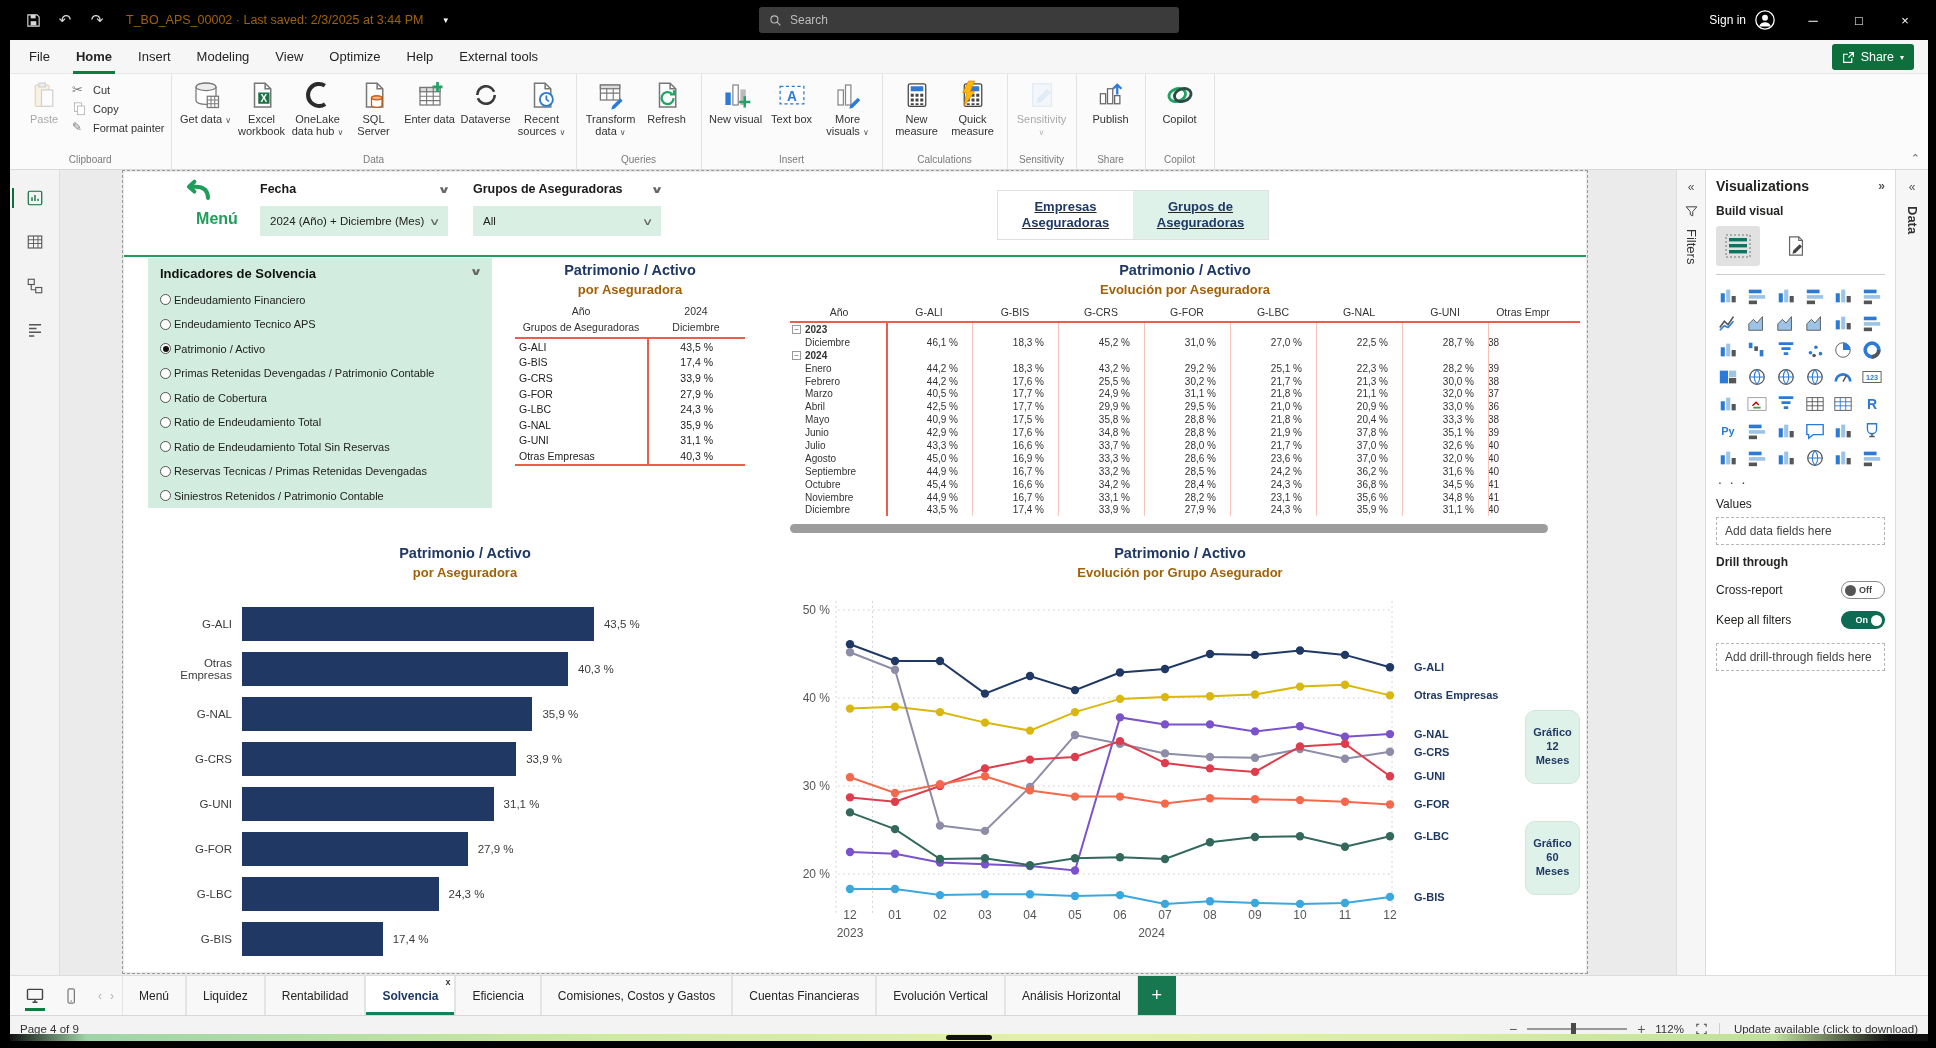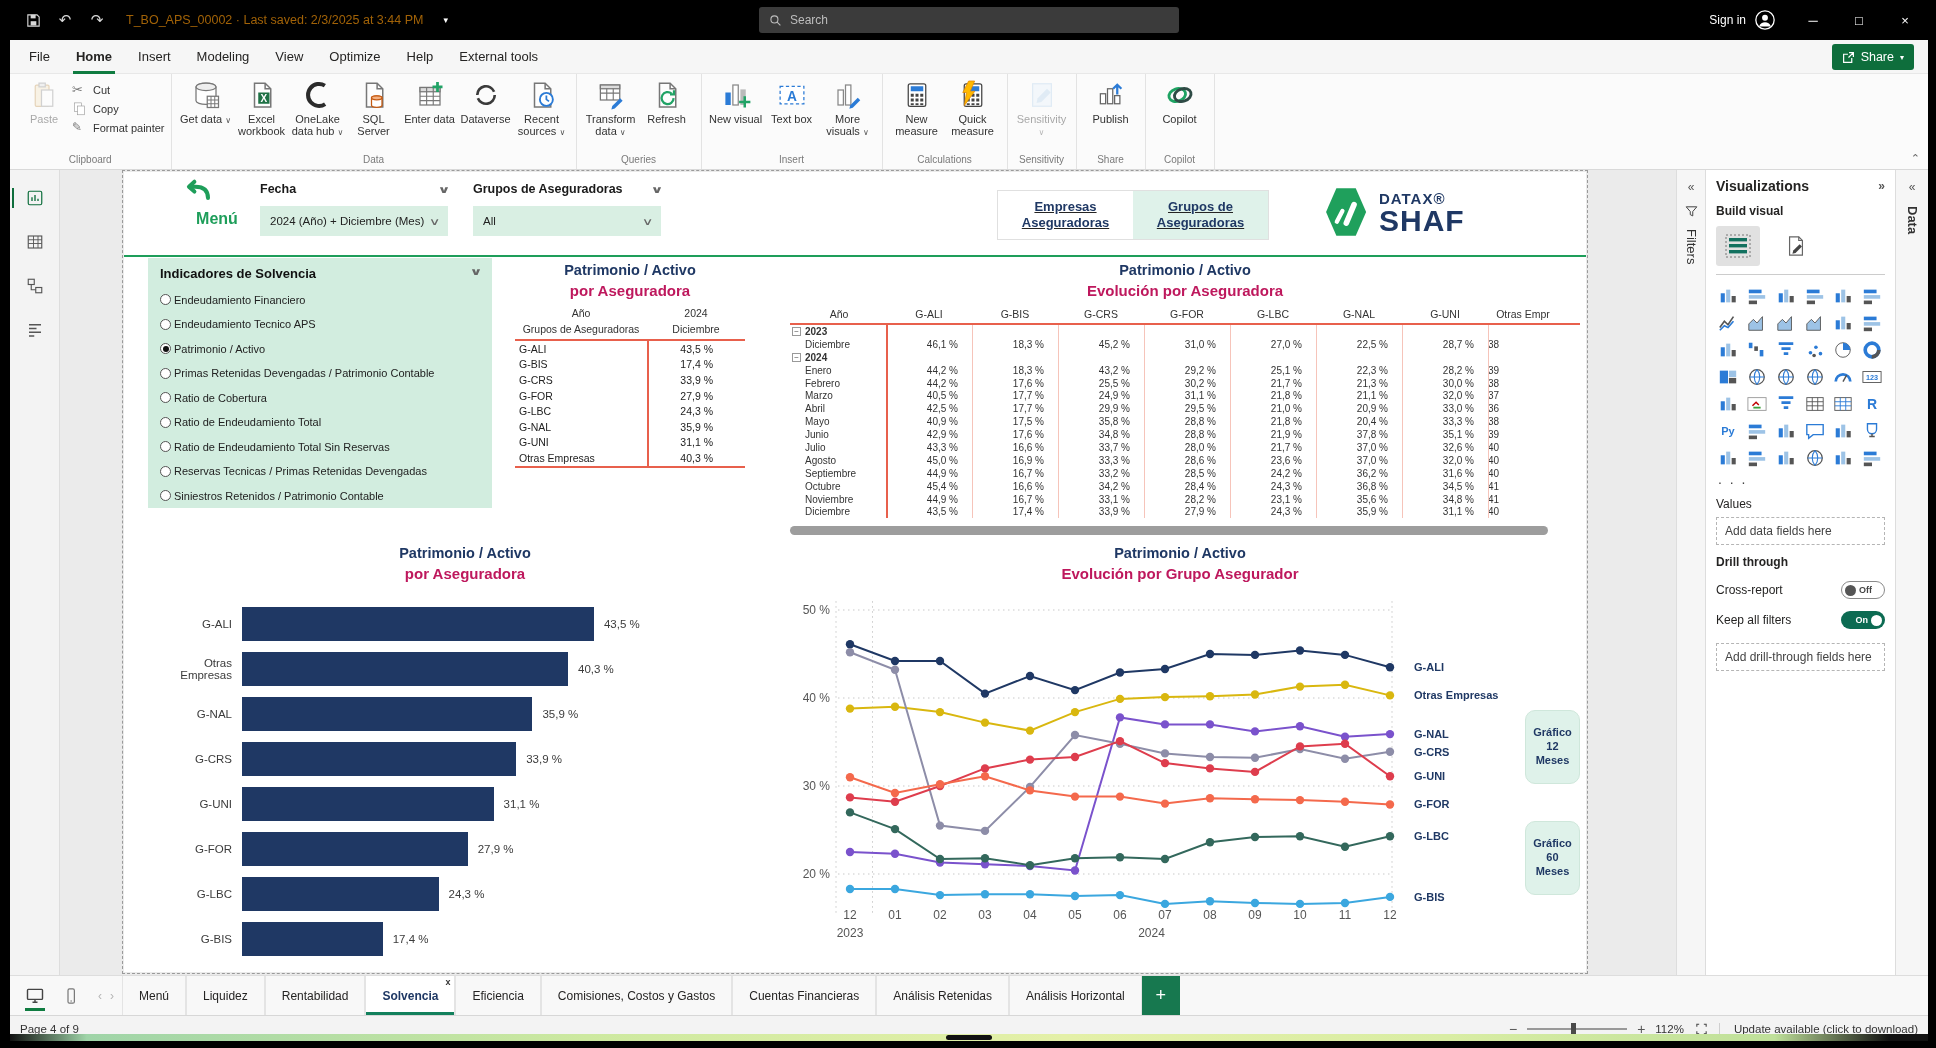--- a/index.html
+++ b/index.html
@@ -68,21 +68,21 @@
   
   .ind-panel { position:absolute; left:24px; top:86px; width:344px; height:250px; background:#D2EDDF; padding:8px 12px; }
   .ind-title { display:flex; justify-content:space-between; font-weight:bold; font-size:13px; color:#111; }
   .radio-row { display:flex; align-items:center; gap:3px; margin-top:12.5px; font-size:11px; color:#222; }
   .radio { width:11px; height:11px; border:1.4px solid #555; border-radius:50%; flex:0 0 auto; background:#fff; position:relative; }
   .radio.sel::after { content:""; position:absolute; inset:1.5px; background:#111; border-radius:50%; }
 
   
   .sumtbl { position:absolute; left:391px; top:90px; width:230px; }
   .vtitle { text-align:center; font-weight:bold; color:#1F3864; font-size:14.5px; }
-  .vsub { text-align:center; font-weight:bold; color:#be185d; font-size:15px; margin-top:4px; }
+  .vsub { text-align:center; font-weight:bold; color:#a16207; font-size:13px; margin-top:4px; }
   .sum-head { display:flex; margin-top:8px; font-size:10.5px; color:#333; }
   .sum-head .c1 { width:132px; text-align:center; }
   .sum-head .c2 { flex:1; text-align:center; }
   .sum-body { border-top:2px solid #E8604C; border-bottom:2px solid #E8604C; margin-top:4px; position:relative; }
   .sum-body::before { content:""; position:absolute; left:132px; top:0; bottom:0; width:2px; background:#E8604C; }
   .sum-row { display:flex; height:15.6px; align-items:center; font-size:10.5px; color:#222; }
   .sum-row .c1 { width:132px; padding-left:4px; }
   .sum-row .c2 { flex:1; text-align:right; padding-right:32px; }
 
   
@@ -551,31 +551,20 @@
               <div class="sl-box">
                 <span>All</span>
                 <span class="chev">∨</span>
               </div>
             </div>
           </div>
         <div class="toggle-wrap" id="toggles">
             <div class="tgl">Empresas Aseguradoras</div>
             <div class="tgl active">Grupos de Aseguradoras</div>
           </div>
-        <div class="logo">
-          <svg width="52" height="56" viewBox="0 0 24 26">
-              <path d="M8 2h9l4.8 11L17 24H8L3.2 13z" fill="#1FA05C"></path>
-              <path d="M8.2 17.5l2.6-5" stroke="#fff" stroke-width="2" stroke-linecap="round"></path>
-              <path d="M12.6 18.2l3.6-8.6" stroke="#fff" stroke-width="2.6" stroke-linecap="round"></path>
-            </svg>
-          <div class="logo-text">
-            <div class="l1">DATAX®</div>
-            <div class="l2">SHAF</div>
-          </div>
-        </div>
         <div class="green-rule"></div>
 
         <div class="ind-panel">
           <div class="ind-title">
             <span>Indicadores de Solvencia</span>
             <span class="chev">∨</span>
           </div>
           <div id="radio-list">
               <div class="radio-row">
                 <span class="radio"></span>
@@ -1491,21 +1480,21 @@
         <span>›</span>
       </div>
     <div id="page-tabs" style="display:flex;">
         <div class="ptab">Menú</div>
         <div class="ptab">Liquidez</div>
         <div class="ptab">Rentabilidad</div>
         <div class="ptab active">Solvencia<span class="closex">x</span></div>
         <div class="ptab">Eficiencia</div>
         <div class="ptab">Comisiones, Costos y Gastos</div>
         <div class="ptab">Cuentas Financieras</div>
-        <div class="ptab">Análisis Retenidas</div>
+        <div class="ptab">Evolución Vertical</div>
         <div class="ptab">Análisis Horizontal</div>
       </div>
     <div class="addpage">+</div>
   </div>
 
   <div class="statusbar">
     <span>Page 4 of 9</span>
     <div class="zoom-cluster">
       <span style="font-size:14px;color:#555;">−</span>
       <span class="slider">

